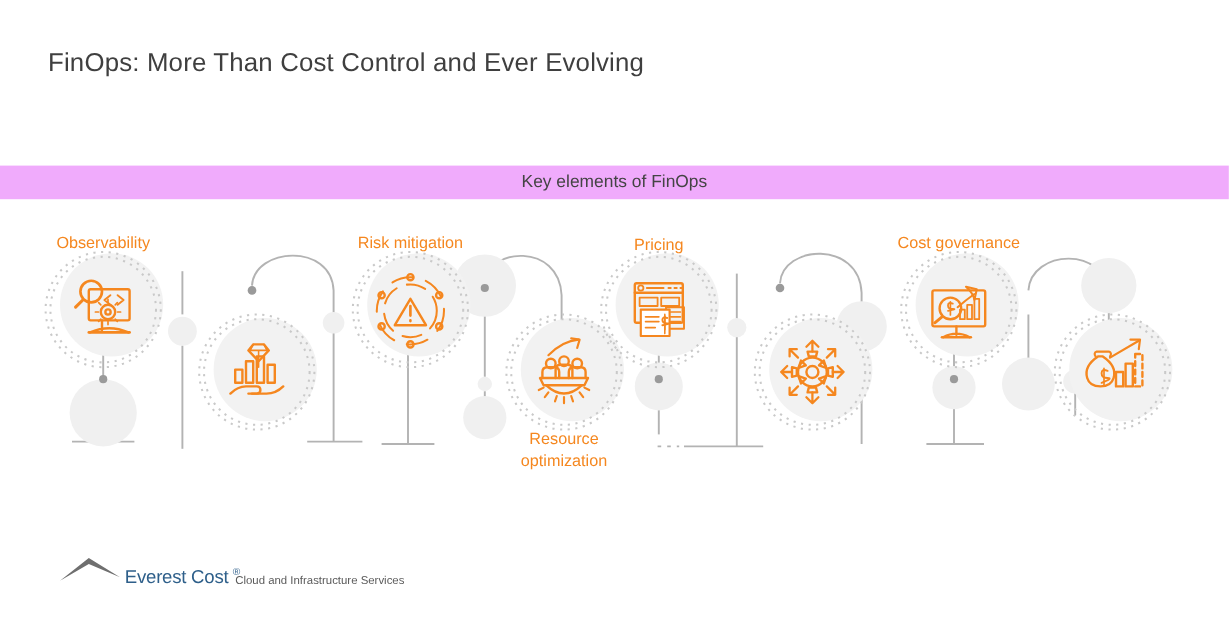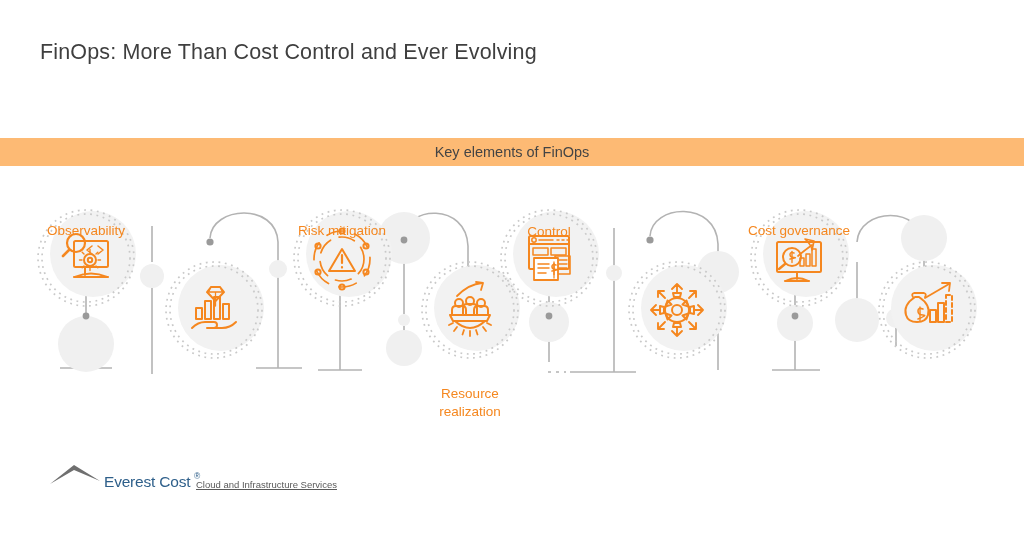--- a/index.html
+++ b/index.html
@@ -20,21 +20,21 @@
     color:#3f3f3f;
     letter-spacing:0.15px;
     white-space:nowrap;
   }
 
   
   .band{
     position:absolute;
     left:0; top:138px;
     width:1024px; height:28px;
-    background:#fdba74;
+    background:#f0abfc;
   }
   .band-label{
     position:absolute;
     left:0; top:0; width:1024px; height:28px;
     line-height:28px;
     text-align:center;
     font-size:14.5px;
     color:#444444;
   }
 
@@ -48,21 +48,20 @@
 
   
   .node-label{
     position:absolute;
     color:#f5871f;
     font-size:13.5px;
     line-height:18px;
     text-align:center;
     white-space:pre-line;
     transform:translateX(-50%);
-    margin-top:28px;
   }
 
   
   .footer{
     position:absolute;
     left:48px; top:462px;
     height:34px;
   }
   .logo-wrap{position:absolute;left:0;top:0;}
   .logo-text{
@@ -323,30 +322,30 @@
           <path d="M-2 -12 L22 -26" stroke-width="1.8"></path>
           <path d="M15 -27 l8 0 l-1 8" stroke-width="1.8"></path>
         </g>
 
       </g>
     </svg>
 
     <div class="node-label" style="left:86px;top:28px;">Observability</div>
     <div class="node-label" style="left:342px;top:28px;text-align:right;">Risk mitigation</div>
     <div class="node-label" style="left:470px;top:191px;">Resource
-realization</div>
-    <div class="node-label" style="left:549px;top:29px;">Control</div>
+optimization</div>
+    <div class="node-label" style="left:549px;top:29px;">Pricing</div>
     <div class="node-label" style="left:799px;top:28px;">Cost governance</div>
 
   </div>
 
   <div class="footer">
     <div class="logo-wrap">
       <svg width="160" height="34" viewBox="0 0 160 34">
         <path d="M2 22 L26 3 L52 19 L26 8 Z" fill="#6f6f6f"></path>
       </svg>
     </div>
     <div class="logo-text">Everest Cost</div>
     <div class="logo-reg">®</div>
-    <div class="footer-tag" style="left:148px;top:17px;text-decoration:underline;">Cloud and Infrastructure Services</div>
+    <div class="footer-tag" style="left:148px;top:17px;">Cloud and Infrastructure Services</div>
   </div>
 
 </div>
 
 </body></html>

